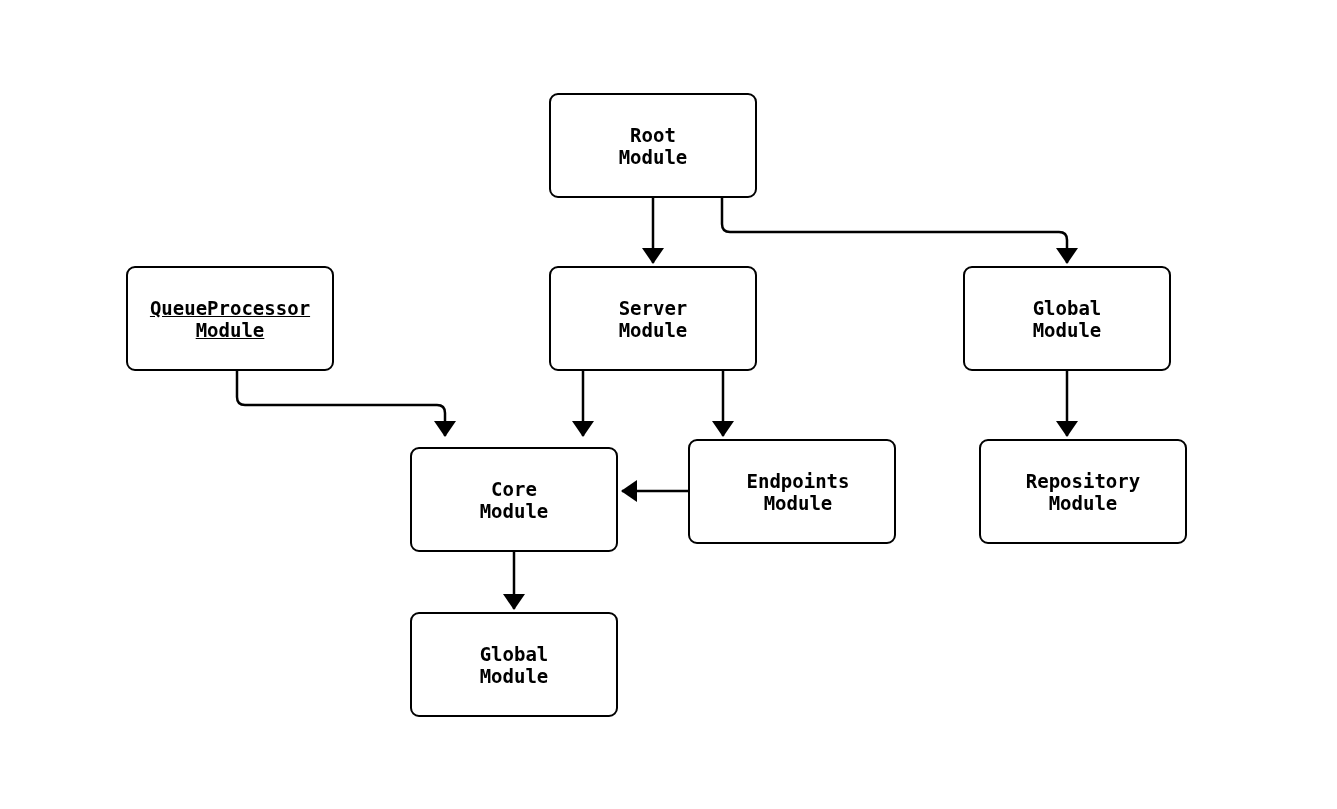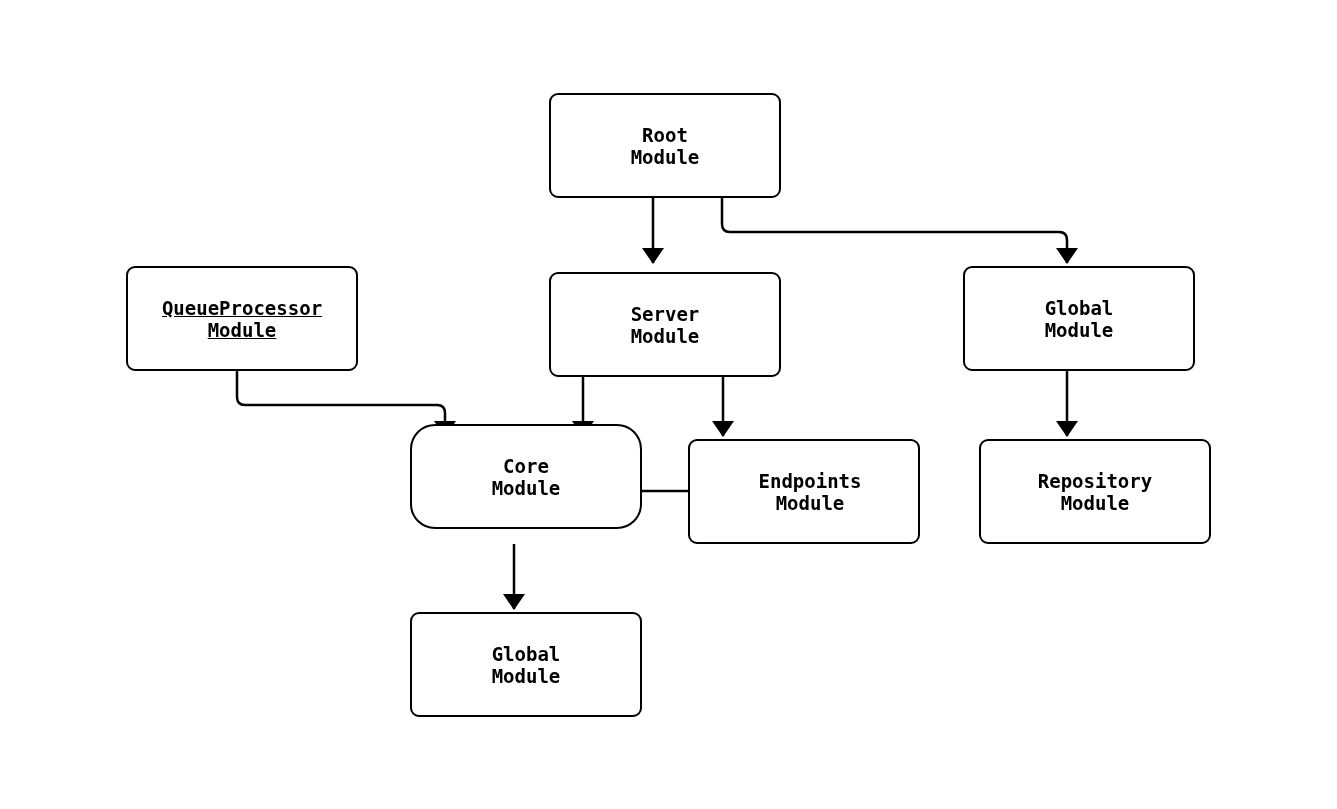--- a/index.html
+++ b/index.html
@@ -22,21 +22,21 @@
     width: 1337px;
     height: 809px;
   }
   .edge {
     fill: none;
     stroke: #000000;
     stroke-width: 2.5;
   }
   .node {
     position: absolute;
-    width: 232px;
+    width: 208px;
     height: 105px;
     box-sizing: border-box;
     background: #ffffff;
     border: 2.5px solid #000000;
     border-radius: 9px;
     display: flex;
     flex-direction: column;
     align-items: center;
     justify-content: center;
     text-align: center;
@@ -79,31 +79,31 @@
   <div class="node" style="left:549px; top:93px;">
     <span>Root</span>
     <span>Module</span>
   </div>
 
   <div class="node" style="left:126px; top:266px;text-decoration:underline;">
     <span>QueueProcessor</span>
     <span>Module</span>
   </div>
 
-  <div class="node" style="left:549px; top:272px;">
+  <div class="node" style="left:549px; top:266px;">
     <span>Server</span>
     <span>Module</span>
   </div>
 
   <div class="node" style="left:963px; top:266px;">
     <span>Global</span>
     <span>Module</span>
   </div>
 
-  <div class="node" style="left:410px; top:424px;border-radius:25px;">
+  <div class="node" style="left:410px; top:447px;">
     <span>Core</span>
     <span>Module</span>
   </div>
 
   <div class="node" style="left:688px; top:439px;padding-left:12px;">
     <span>Endpoints</span>
     <span>Module</span>
   </div>
 
   <div class="node" style="left:963px; top:439px;margin-left:16px;">

